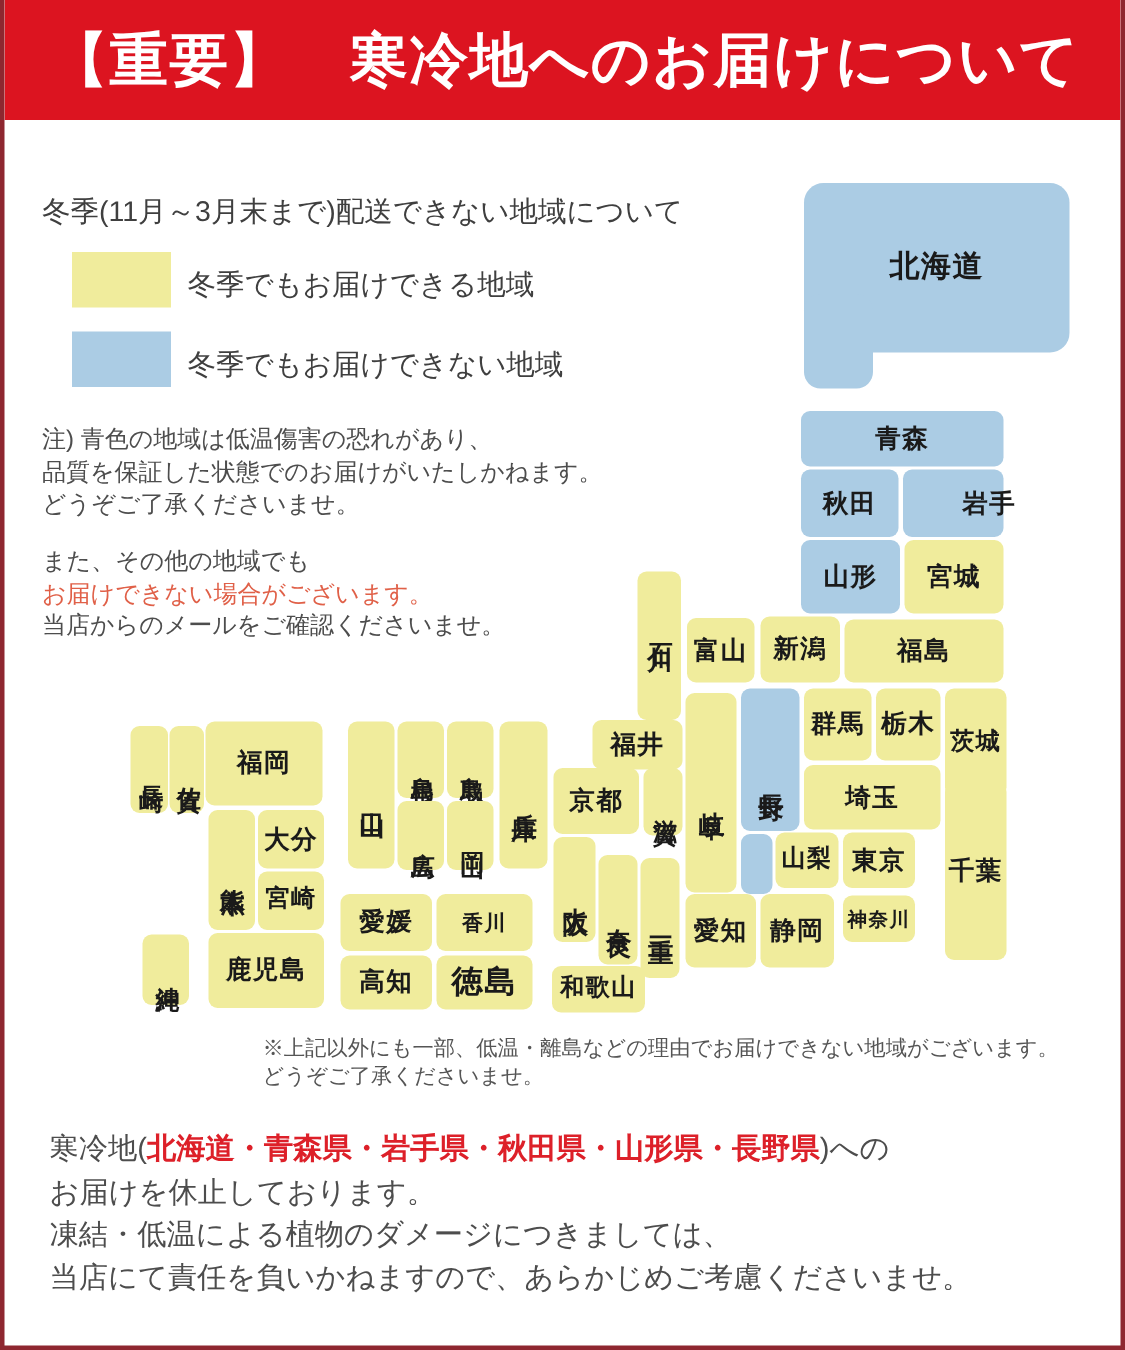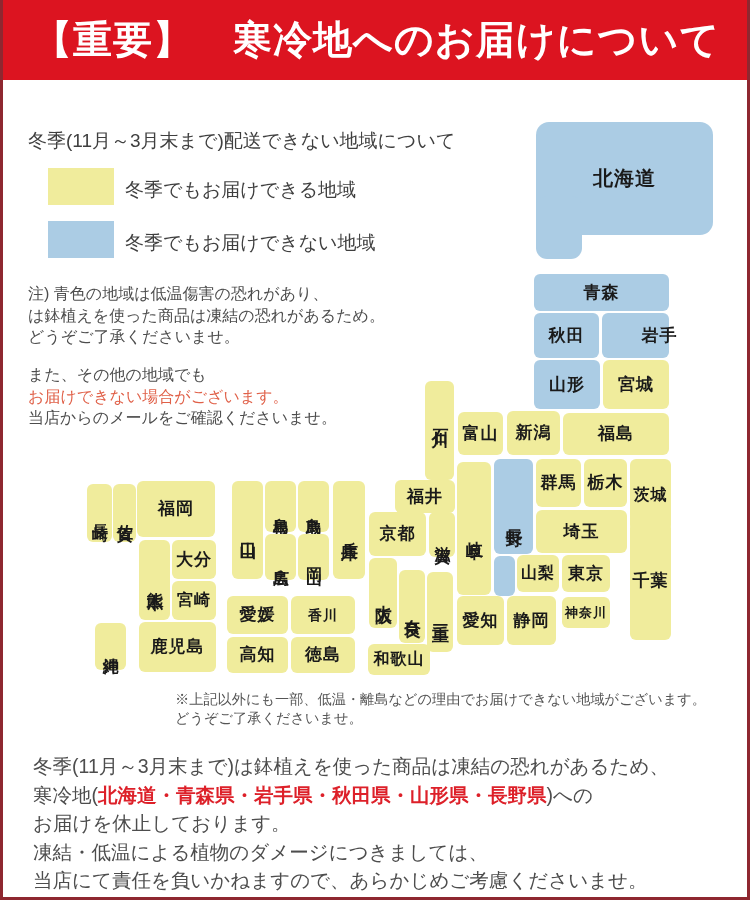--- a/index.html
+++ b/index.html
@@ -59,21 +59,21 @@
   <div class="legend-title">冬季(11月～3月末まで)配送できない地域について</div>
 
   <div class="swatch" id="swatch-ok" style="background: rgb(240, 236, 156);"></div>
   <div class="legend-label" id="legend-label-ok">冬季でもお届けできる地域</div>
 
   <div class="swatch" id="swatch-ng" style="background: rgb(171, 204, 228);"></div>
   <div class="legend-label" id="legend-label-ng">冬季でもお届けできない地域</div>
 
   <div class="note" id="note1">
     <div>注) 青色の地域は低温傷害の恐れがあり、</div>
-    <div>は鉢植えを使った商品は凍結の恐れがあるため。</div>
+    <div>品質を保証した状態でのお届けがいたしかねます。</div>
     <div>どうぞご了承くださいませ。</div>
   </div>
 
   <div class="note" id="note2">
     <div>また、その他の地域でも</div>
     <div class="red">お届けできない場合がございます。</div>
     <div>当店からのメールをご確認くださいませ。</div>
   </div>
 
   <div id="map">
@@ -187,21 +187,21 @@
       <div class="region yellow" style="left: 224px; top: 596px; width: 61px; height: 38px;">
         <span style="font-size: 17px;">愛媛</span>
       </div>
       <div class="region yellow" style="left: 288px; top: 596px; width: 64px; height: 38px;">
         <span style="font-size: 14px;">香川</span>
       </div>
       <div class="region yellow" style="left: 224px; top: 637px; width: 61px; height: 36px;">
         <span style="font-size: 17px;">高知</span>
       </div>
       <div class="region yellow" style="left: 288px; top: 637px; width: 64px; height: 36px;">
-        <span style="font-size: 17px;">徳島</span>
+        <span style="font-size: 21px;">徳島</span>
       </div>
       <div class="region yellow" style="left: 134px; top: 481px; width: 78px; height: 56px;">
         <span style="font-size: 17px;">福岡</span>
       </div>
       <div class="region yellow vert" style="left: 110px; top: 484px; width: 23px; height: 58px;">
         <span style="font-size: 16px;">佐賀</span>
       </div>
       <div class="region yellow vert" style="left: 84px; top: 484px; width: 25px; height: 58px;">
         <span style="font-size: 16px;">長崎</span>
       </div>
@@ -221,20 +221,19 @@
         <span style="font-size: 16px;">沖縄</span>
       </div>
     </div>
 
   <div id="footnote">
     <div>※上記以外にも一部、低温・離島などの理由でお届けできない地域がございます。</div>
     <div>どうぞご了承くださいませ。</div>
   </div>
 
   <div id="footer-lines">
-      <div><span>冬季(11月～3月末まで)は鉢植えを使った商品は凍結の恐れがあるため、</span></div>
       <div><span>寒冷地(</span><span class="red">北海道・青森県・岩手県・秋田県・山形県・長野県</span><span>)への</span></div>
       <div><span>お届けを休止しております。</span></div>
       <div><span>凍結・低温による植物のダメージにつきましては、</span></div>
       <div><span>当店にて責任を負いかねますので、あらかじめご考慮くださいませ。</span></div>
     </div>
 
 </div>
 
 </body></html>

